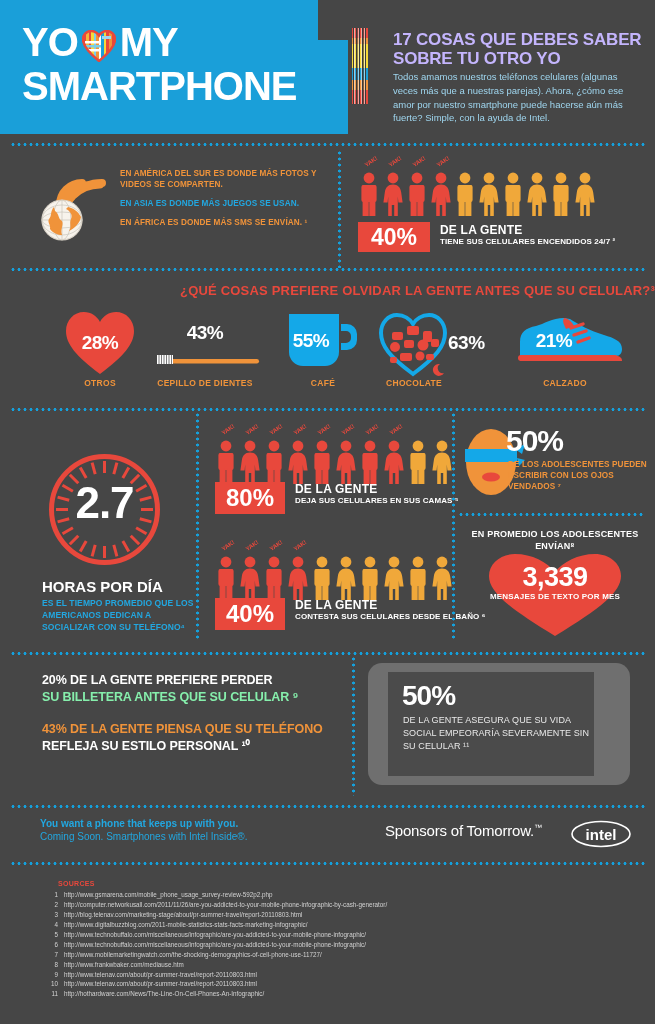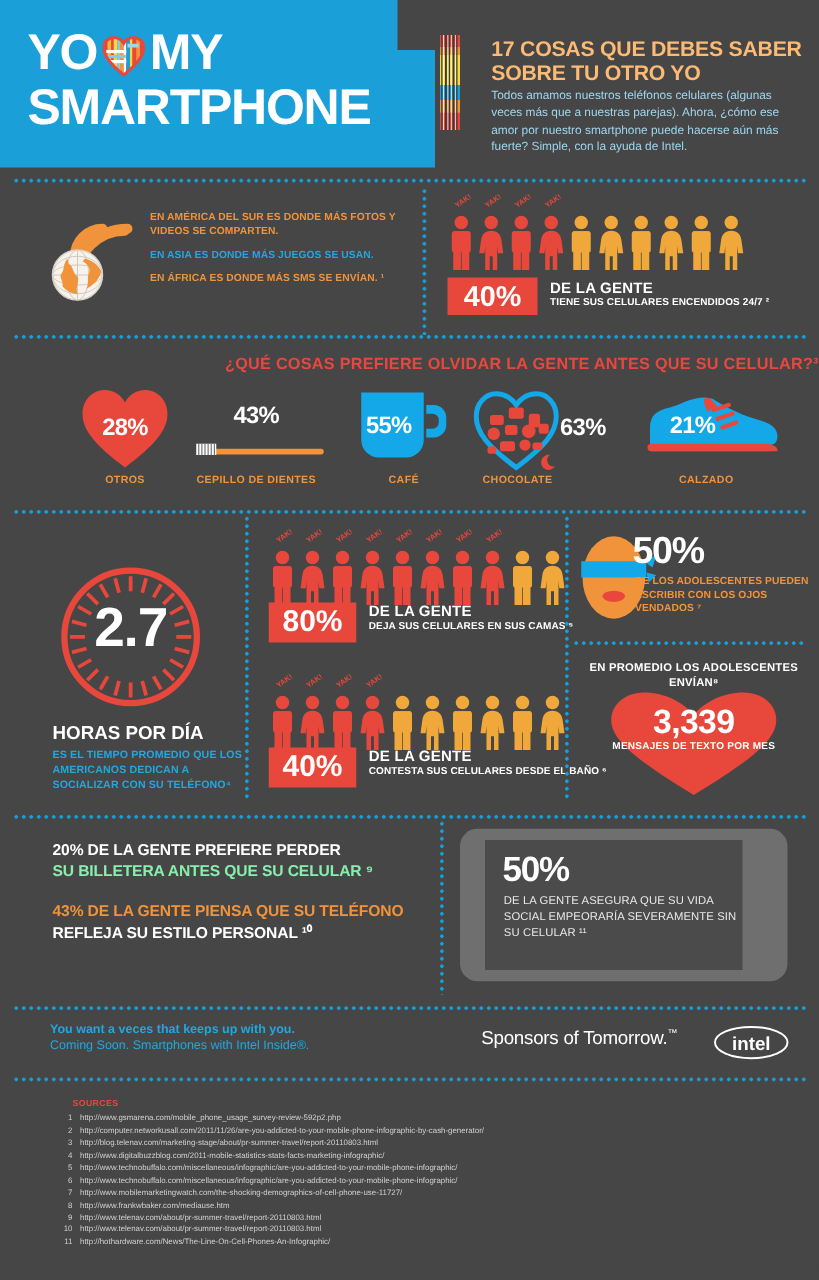--- a/index.html
+++ b/index.html
@@ -40,21 +40,21 @@
   }
   .logo-l2 {
     position: absolute; left: 22px; top: 66px;
     font-size: 40px; font-weight: bold; color: #ffffff; letter-spacing: -1px;
     line-height: 1; white-space: nowrap;
   }
   .heart-logo { display: inline-block; vertical-align: -6px; margin: 0 4px; }
   .barcode { position: absolute; left: 352px; top: 28px; width: 16px; height: 76px; }
   .hdr-title {
     position: absolute; left: 393px; top: 30px; width: 250px;
-    font-size: 17px; font-weight: bold; color: #fdba74; line-height: 1.12;
+    font-size: 17px; font-weight: bold; color: #c4b5fd; line-height: 1.12;
     letter-spacing: -0.2px;
   }
   .hdr-sub {
     position: absolute; left: 393px; top: 70px; width: 245px;
     font-size: 9.5px; color: #9fd6ef; line-height: 1.45;
   }
 
   
   .globe-wrap { position: absolute; left: 40px; top: 163px; width: 78px; height: 78px; }
   .s2-lines { position: absolute; left: 120px; top: 168px; width: 215px; }
@@ -586,21 +586,21 @@
 
   <div class="vdots" style="left:352px; top:656px; height:140px;"></div>
 
   <div class="phone-outer"></div>
   <div class="phone-screen"></div>
   <div class="phone-pct">50%</div>
   <div class="phone-sub">DE LA GENTE ASEGURA QUE SU VIDA SOCIAL EMPEORARÍA SEVERAMENTE SIN SU CELULAR ¹¹</div>
 
   <div class="hdots" style="left:10px; top:805px; width:635px;"></div>
 
-  <div class="foot-l1">You want a veces that keeps up with you.</div>
+  <div class="foot-l1">You want a phone that keeps up with you.</div>
   <div class="foot-l2">Coming Soon. Smartphones with Intel Inside®.</div>
   <div class="sponsors">
     <span>Sponsors of Tomorrow.</span><span class="tm">™</span>
   </div>
   <div class="intel-logo">
     <svg width="62" height="28" viewBox="0 0 62 28">
       <ellipse cx="31" cy="14" rx="29" ry="12.5" fill="none" stroke="#ffffff" stroke-width="1.6"></ellipse>
       <text x="31" y="20" text-anchor="middle" font-family="Liberation Sans, sans-serif" font-size="15" font-weight="bold" fill="#ffffff">intel</text>
     </svg>
   </div>

